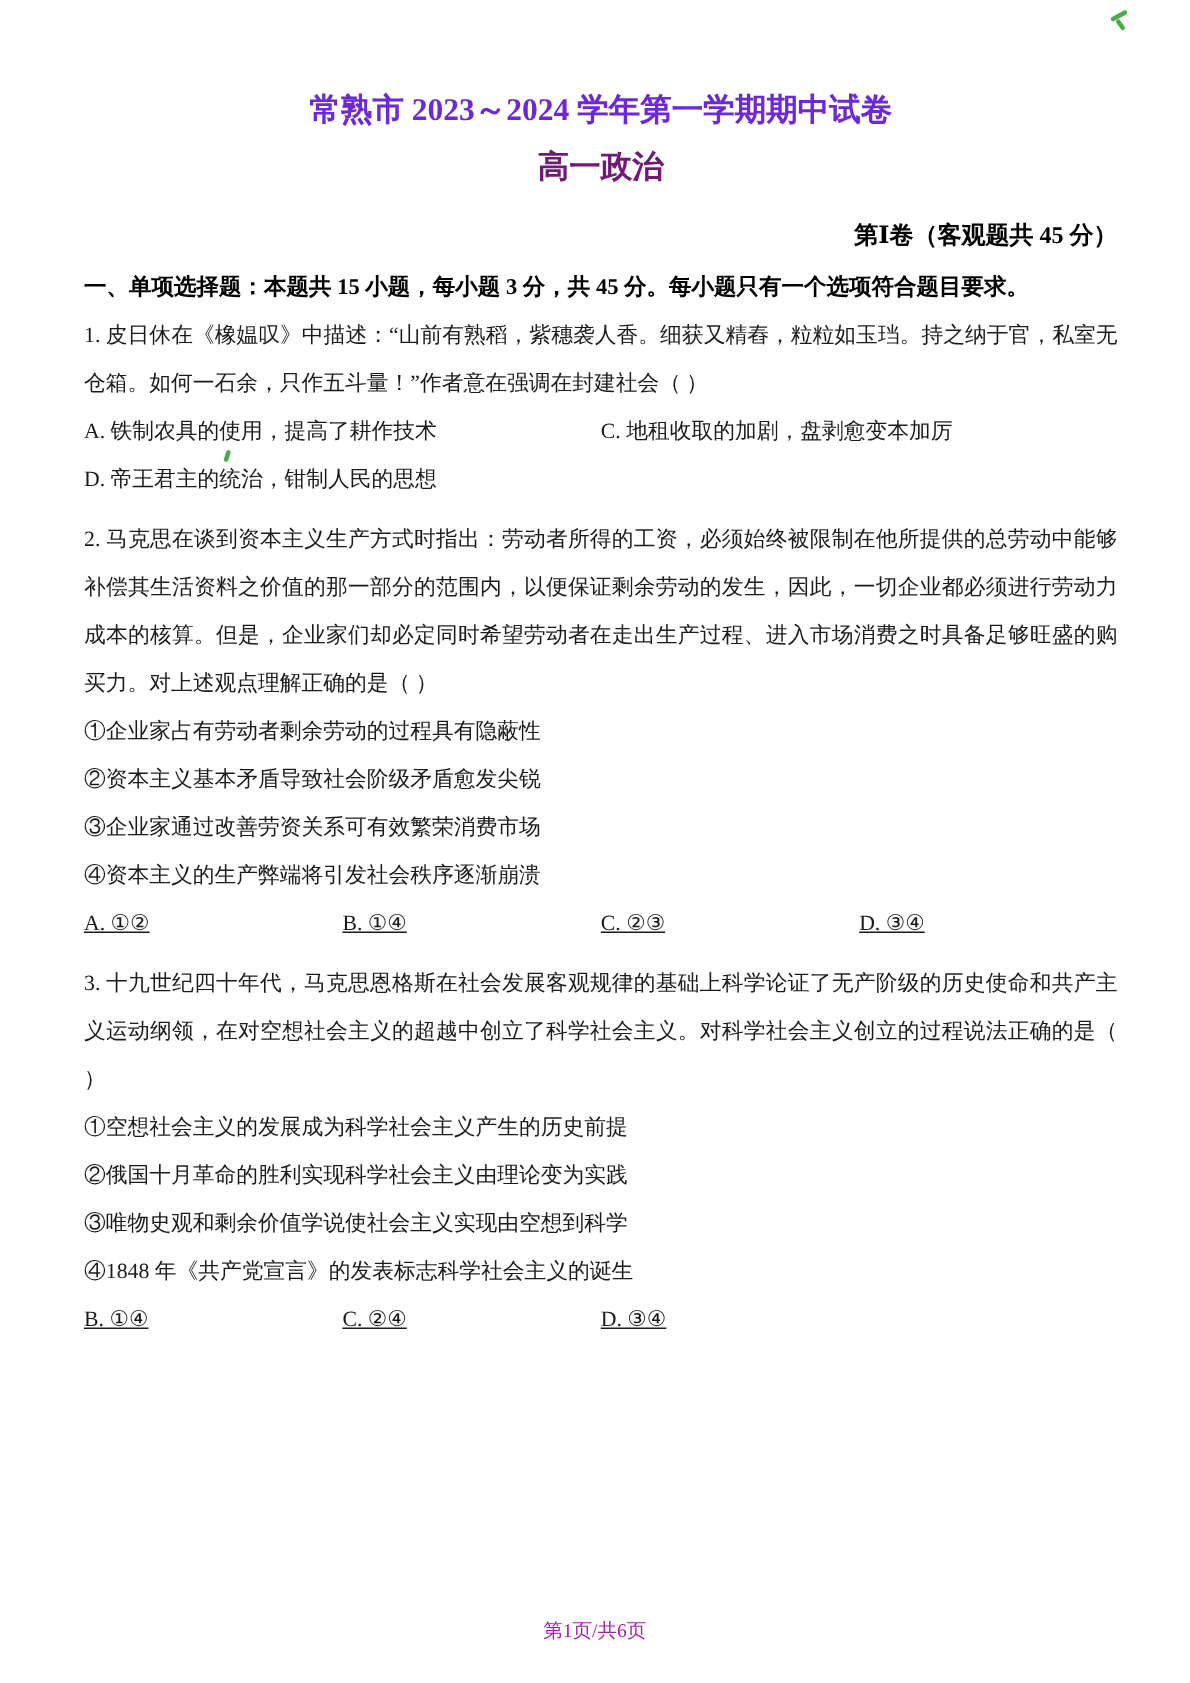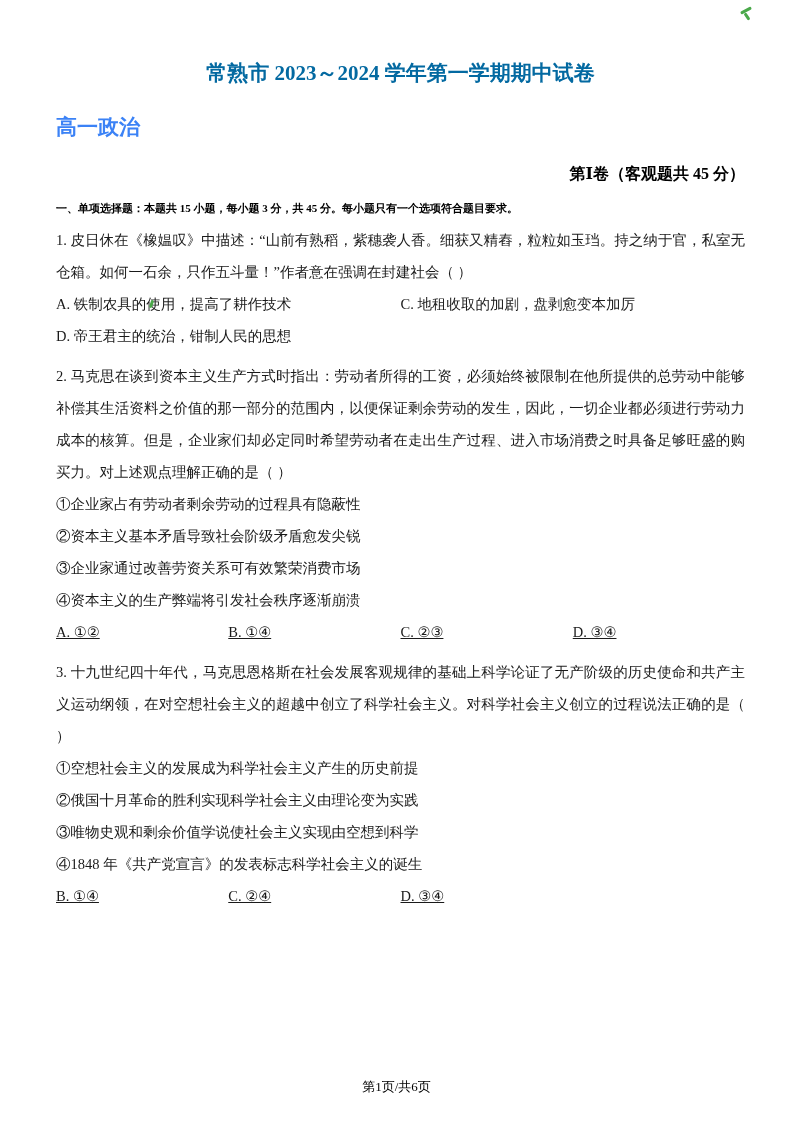--- a/index.html
+++ b/index.html
@@ -16,40 +16,41 @@
   .page {
     position: relative;
     width: 793px;
     height: 1122px;
     padding: 58px 48px 0 56px;
   }
   .title {
     text-align: center;
     font-size: 21px;
     font-weight: bold;
-    color: #0369a1;
+    color: #6d28d9;
     line-height: 30px;
   }
   .subject {
+    text-align: center;
     font-size: 21px;
     font-weight: bold;
-    color: #3b82f6;
+    color: #701a75;
     line-height: 30px;
-    margin-top: 24px;
+    margin-top: 8px;
   }
   .section-heading {
     text-align: right;
     font-size: 16px;
     font-weight: bold;
     color: #000;
     line-height: 24px;
     margin-top: 20px;
   }
   .instructions {
-    font-size: 11px;
+    font-size: 15px;
     font-weight: bold;
     color: #000;
     line-height: 32px;
     margin-top: 6px;
     text-align: justify;
   }
   .question { margin-bottom: 8px; }
   .stem {
     line-height: 32px;
     text-align: justify;
@@ -67,21 +68,21 @@
     text-decoration: underline;
   }
   .option { white-space: nowrap; }
   .page-footer {
     position: absolute;
     left: 0;
     bottom: 26px;
     width: 100%;
     text-align: center;
     font-size: 13px;
-    color: #000000;
+    color: #a21caf;
   }
   
   .corner-mark {
     position: absolute;
     top: 6px;
     right: 38px;
     width: 16px;
     height: 15px;
   }
   .corner-mark::before, .corner-mark::after {

